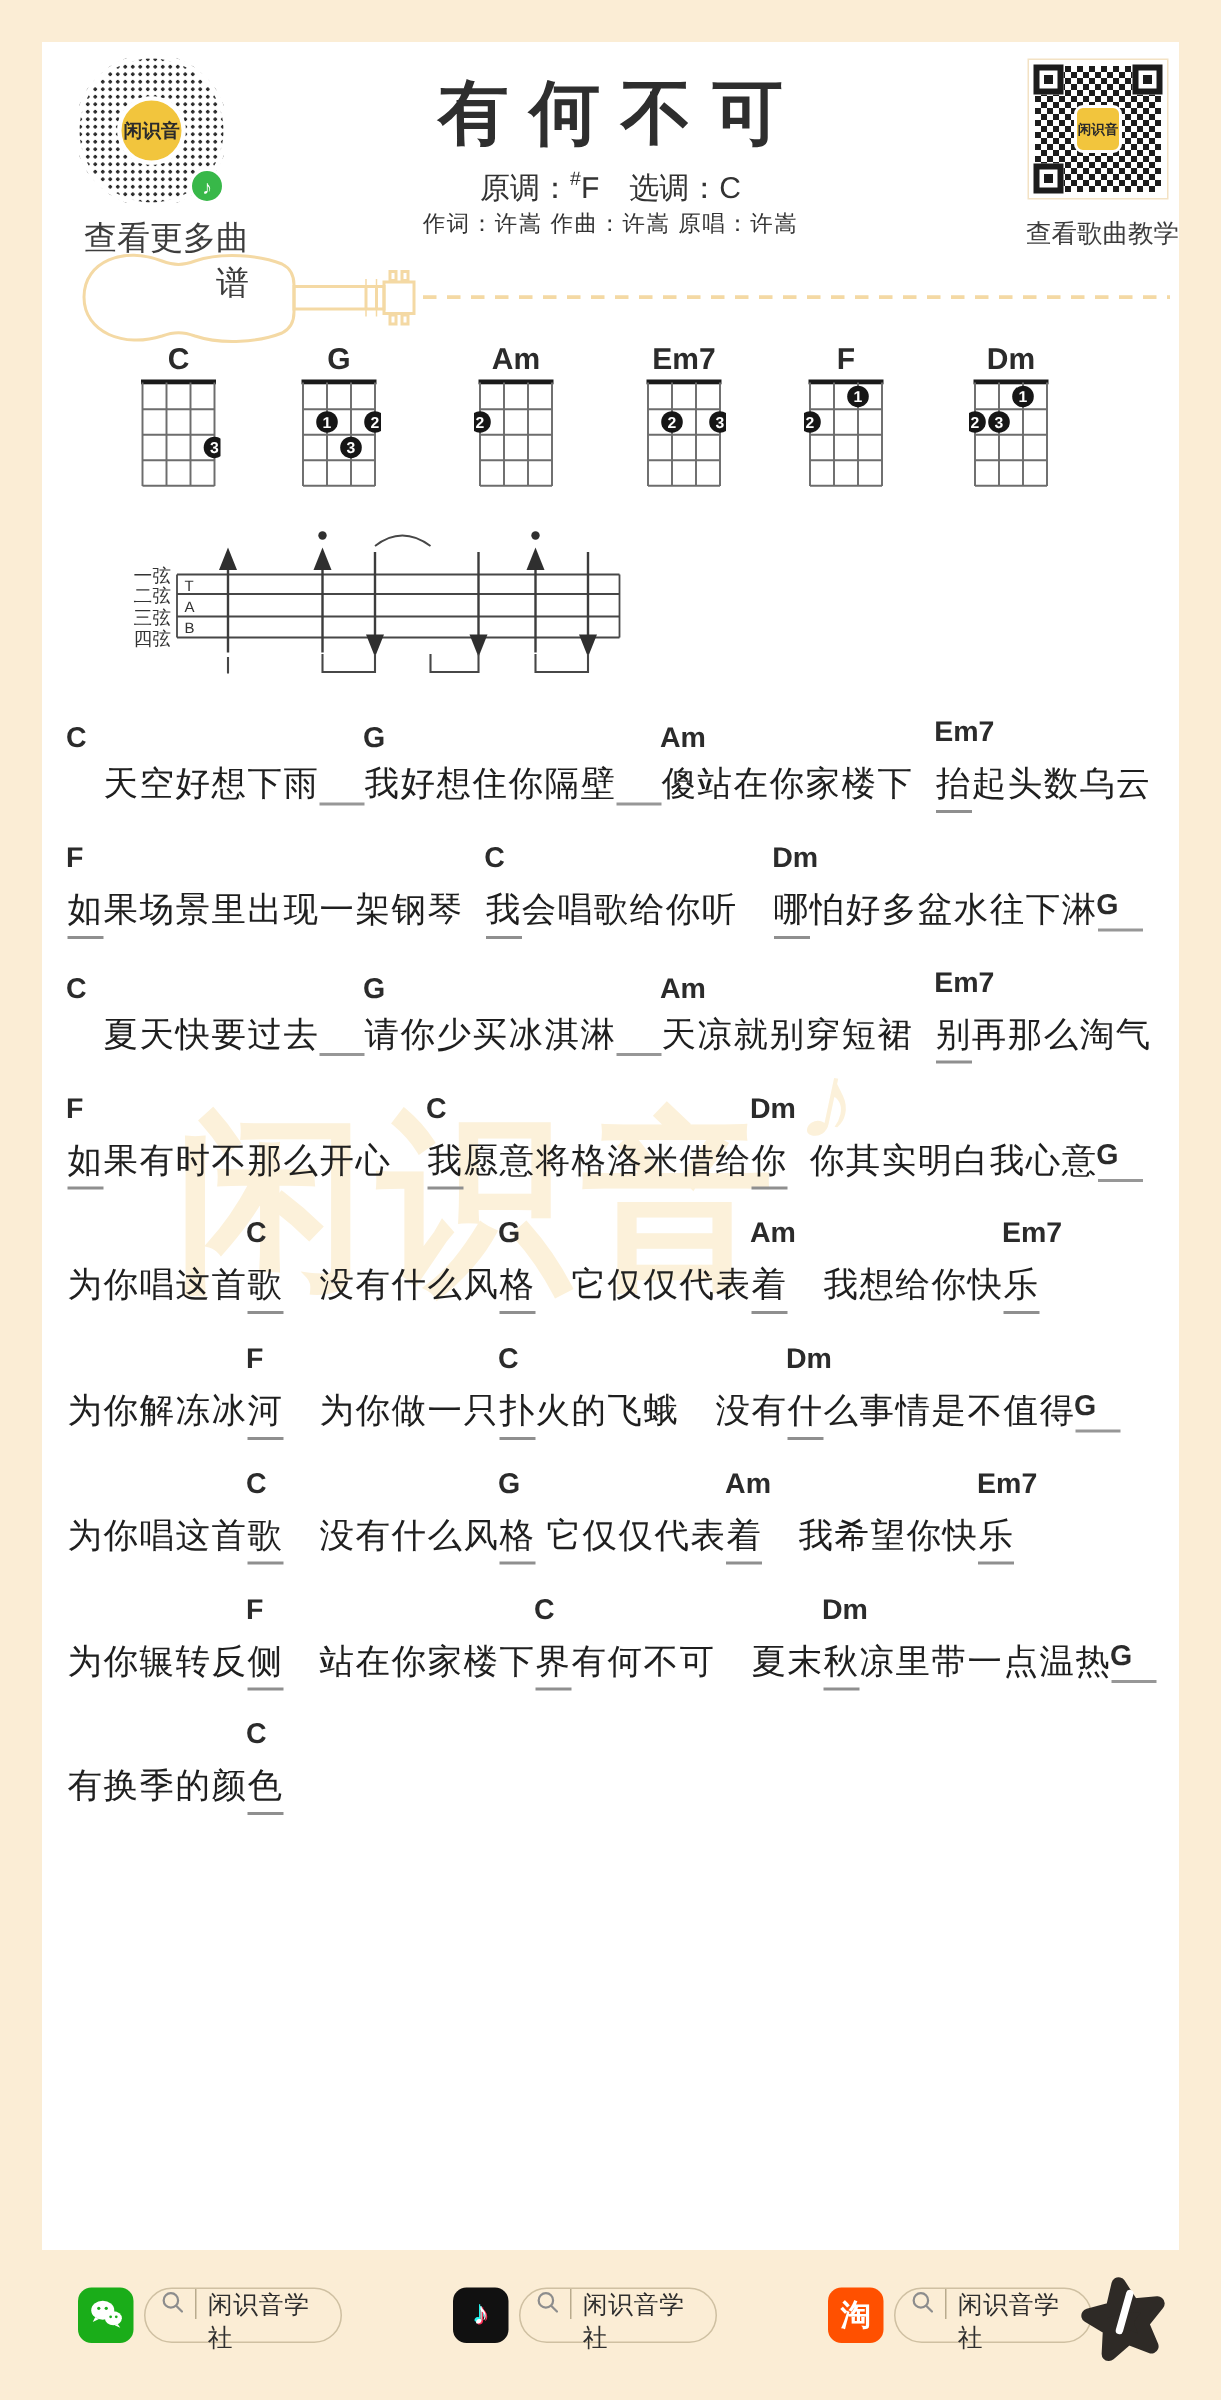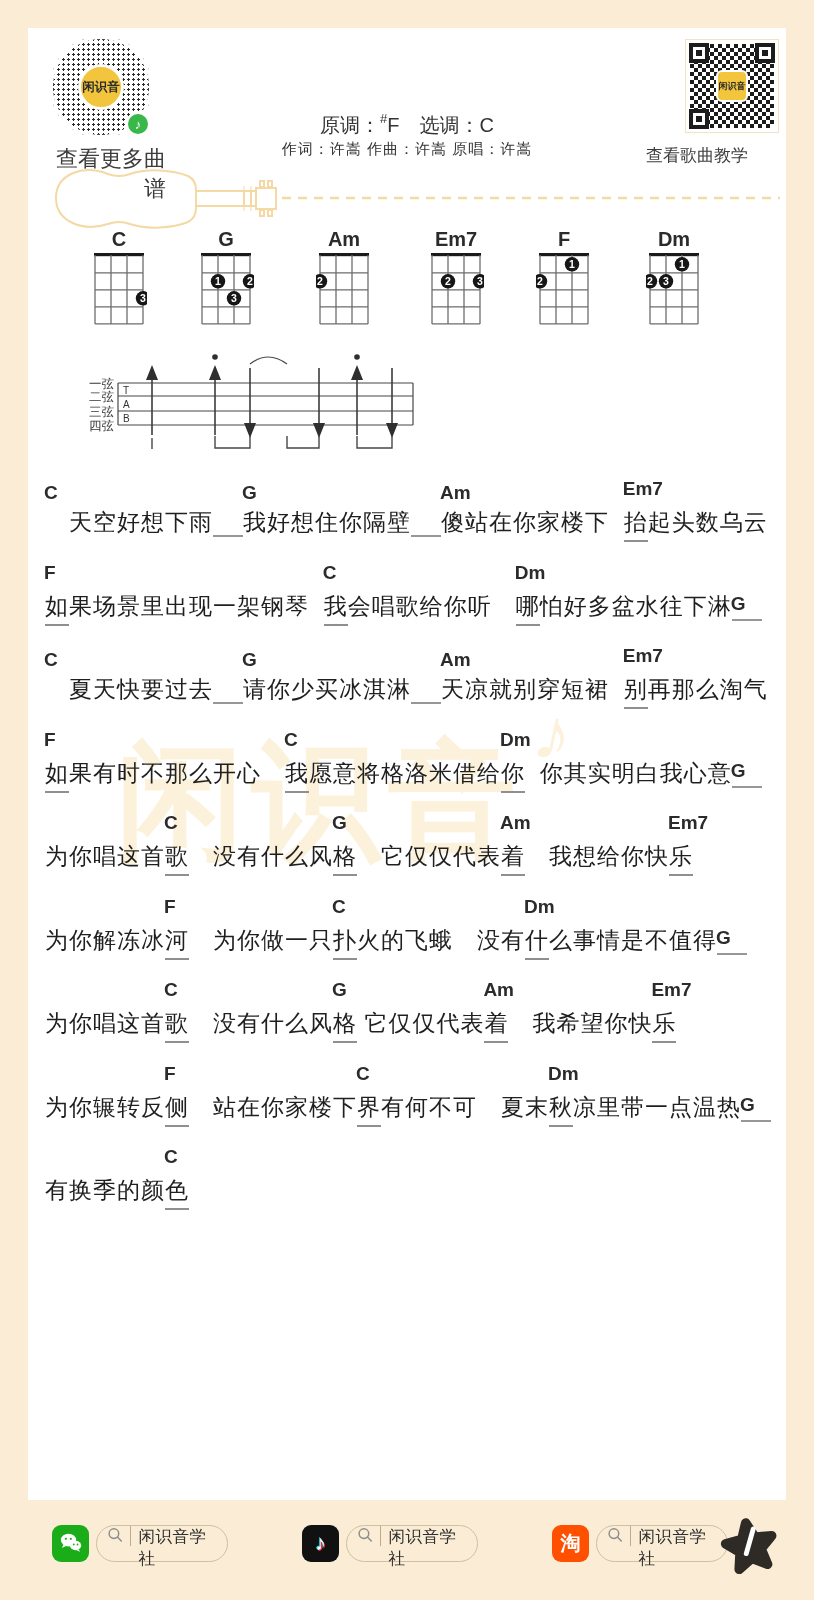--- a/index.html
+++ b/index.html
@@ -65,21 +65,21 @@
   .qr-square .f-tl { left:-1px; top:-1px; }
   .qr-square .f-tr { right:-1px; top:-1px; }
   .qr-square .f-bl { left:-1px; bottom:-1px; }
   .qr-square .logo-center {
     position:absolute; left:50%; top:50%; transform:translate(-50%,-50%);
     width:32px; height:32px; border-radius:6px; background:#f2c53d; border:2px solid #fff;
     display:flex; align-items:center; justify-content:center;
     font-size:9px; font-weight:700; color:#2b2b2b;
   }
   .caption-right {
-    position:absolute; right:0px; top:116px; width:140px; text-align:left;
+    position:absolute; right:0px; top:116px; width:140px; text-align:right;
     font-size:17px; color:#3d3d3d;
   }
   
   .guitar-divider { position:absolute; left:10px; top:138px; }
   
   .chord-strip { position:absolute; left:0; top:202px; width:758px; height:110px; }
   .chord-diagram { position:absolute; top:0; }
   
   .strum-figure { position:absolute; left:55px; top:320px; }
   
@@ -127,20 +127,21 @@
 <body>
 
 <div class="sheet">
 
   <div class="qr-circle">
     <div class="logo-center">闲识音</div>
     <div class="video-badge">♪</div>
   </div>
   <div class="caption-left">查看更多曲谱</div>
 
+  <div class="song-title">有何不可</div>
   <div class="key-line"><span>原调：</span><sup>#</sup><span>F</span><span class="gap"></span><span>选调：</span><span>C</span></div>
   <div class="credits">作词：许嵩  作曲：许嵩  原唱：许嵩</div>
 
   <div class="qr-square">
     <div class="finder f-tl"></div>
     <div class="finder f-tr"></div>
     <div class="finder f-bl"></div>
     <div class="logo-center">闲识音</div>
   </div>
   <div class="caption-right">查看歌曲教学</div>

